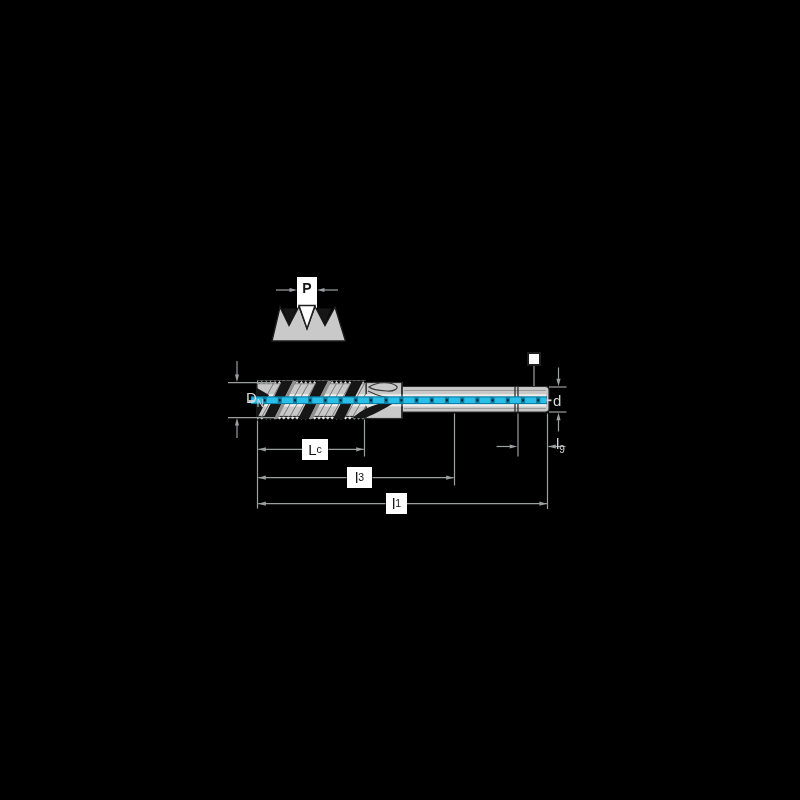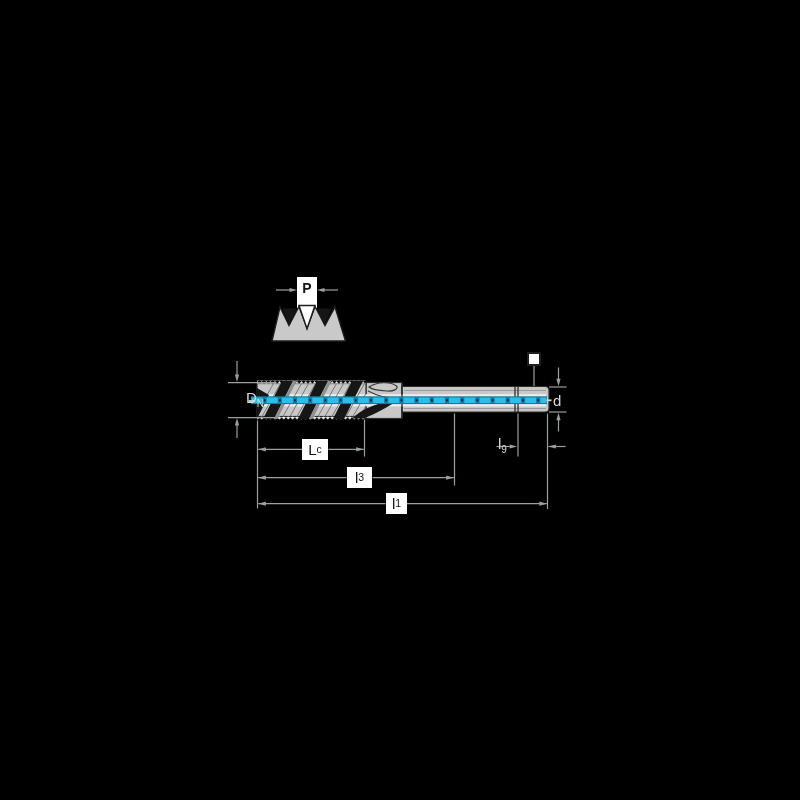--- a/index.html
+++ b/index.html
@@ -176,21 +176,21 @@
     </g>
   </g>
 </svg>
 
 <div class="lbl-dark" style="left:297px;top:281px;width:20px;text-align:center;"><span>P</span></div>
 
 <div class="lbl" style="left:222px;top:390px;margin-left:24px;"><span>D</span><sub>N</sub></div>
 
 <div class="lbl" style="left:553px;top:393px;"><span>d</span></div>
 
-<div class="lbl" style="left:498px;top:436px;"><span>l</span><sub>9</sub></div>
+<div class="lbl" style="left:556px;top:436px;"><span>l</span><sub>9</sub></div>
 
 <div class="dimbox" style="left:302px;top:439px;width:26px;height:21px;">
       <span>L</span>
       <sub>c</sub>
     </div>
 
 <div class="dimbox" style="left:347px;top:467px;width:25px;height:21px;">
       <span>l</span>
       <sub>3</sub>
     </div>

